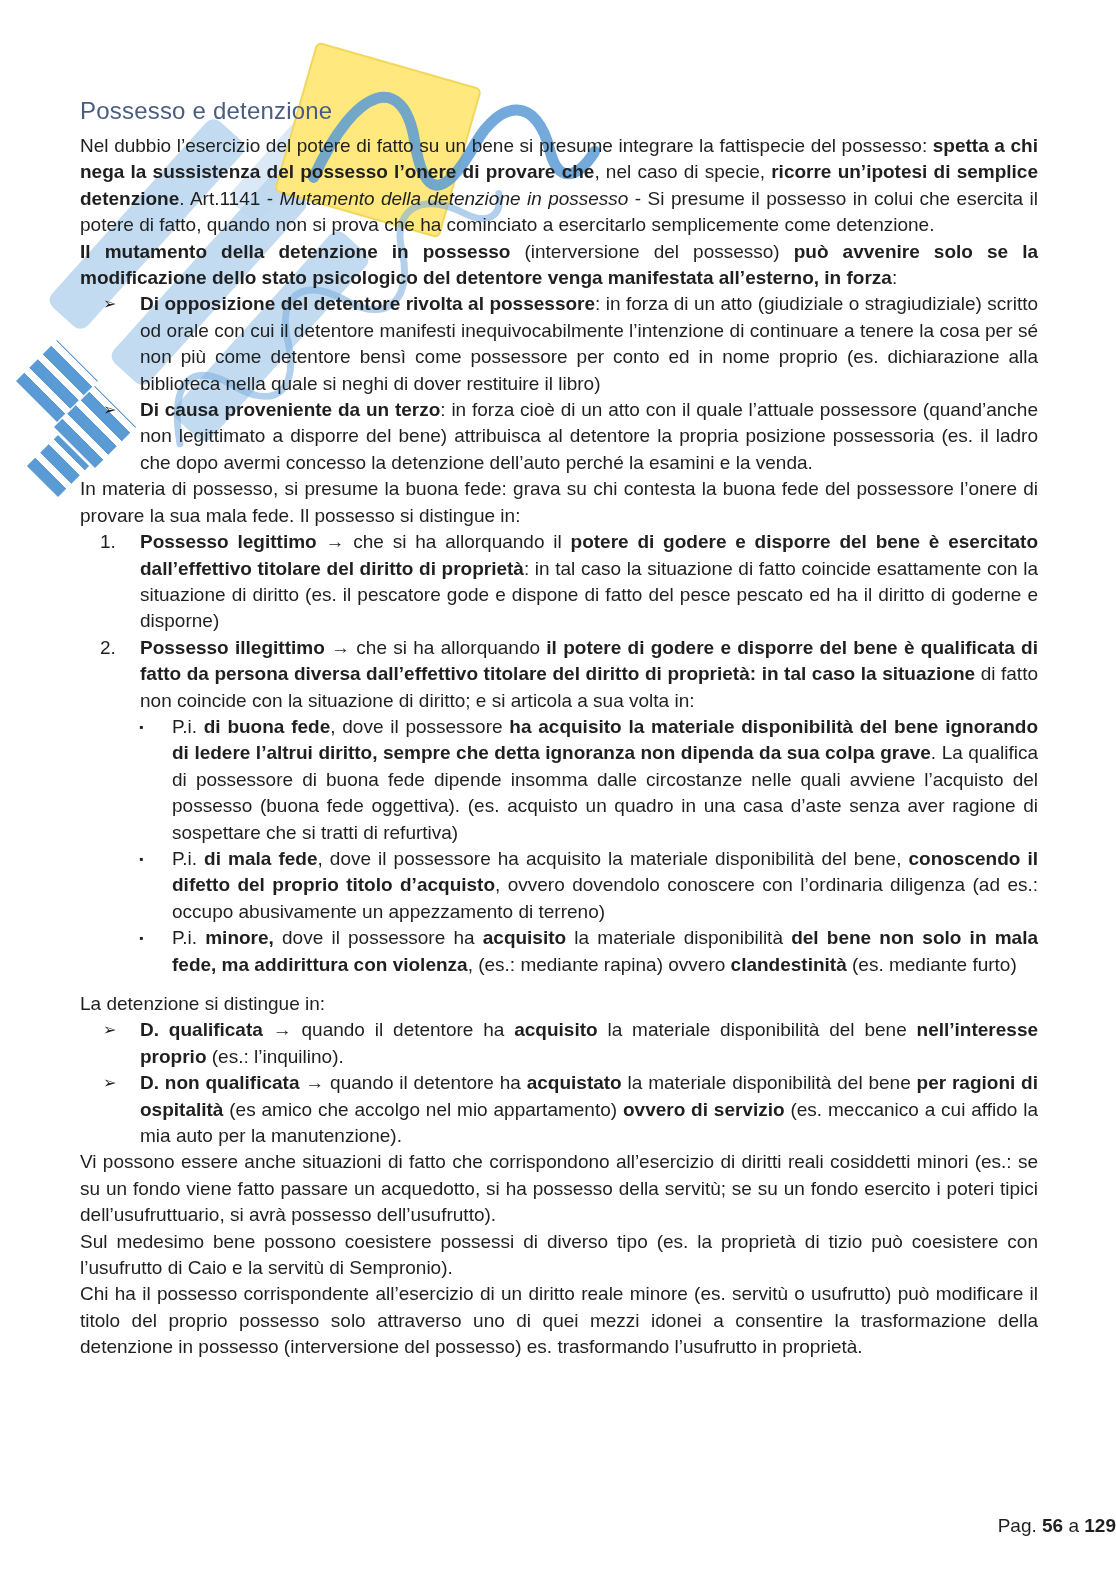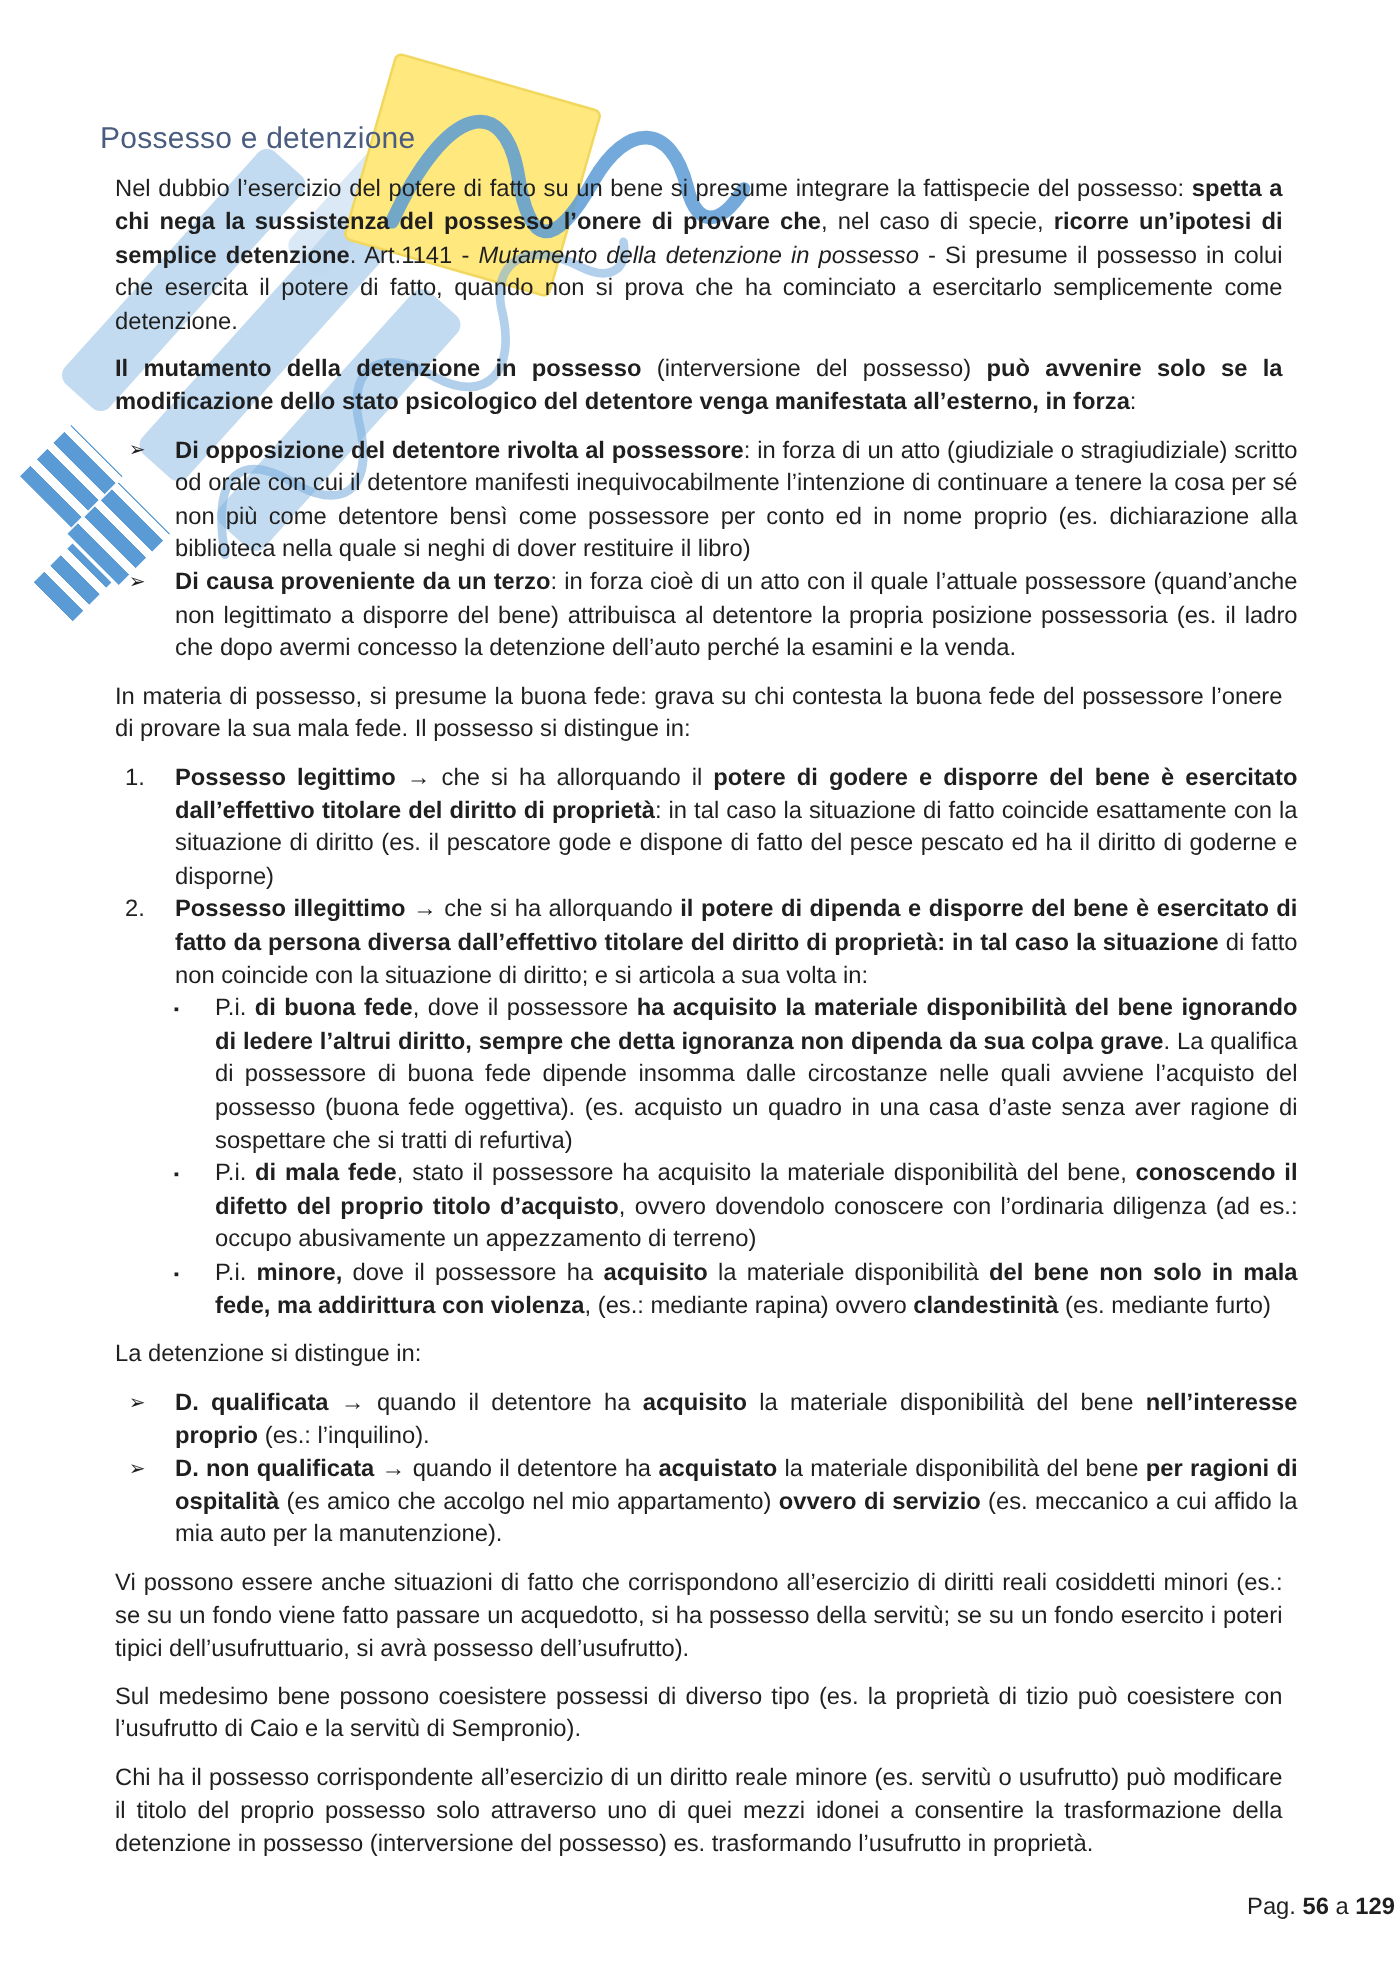--- a/index.html
+++ b/index.html
@@ -32,21 +32,21 @@
   .wm-script{position:absolute;}
   .wm-s1{left:300px;top:46px;transform:rotate(8deg);}
   .wm-s2{left:120px;top:250px;transform:rotate(-36deg);opacity:.6;}
   
   .content{position:absolute;left:80px;right:78px;top:95px;z-index:1;}
   .heading{
     font-size:24px;font-weight:400;color:var(--heading);
     margin:0 0 6px 0;line-height:32px;letter-spacing:.2px;
   }
   section + section .heading,section:nth-of-type(2) .heading,section:nth-of-type(3) .heading{margin-top:27px;}
-  .para{margin:12px;font-size:19px;line-height:26.4px;text-align:justify;}
+  .para{margin:0;font-size:19px;line-height:26.4px;text-align:justify;}
   .gap-before{margin-top:13px;}
   .b{font-weight:700;}
   .i{font-style:italic;}
   .list{margin:0;}
   .li{display:flex;font-size:19px;line-height:26.4px;}
   .li-text{flex:1;text-align:justify;}
   .list.arrow .li{padding-left:23px;}
   .list.arrow .marker{width:37px;flex:0 0 37px;font-size:16px;}
   .list.number .li{padding-left:20px;}
   .list.number .marker{width:40px;flex:0 0 40px;}
@@ -96,31 +96,31 @@
     </section>
     <section>
       <p class="para"><span>In materia di possesso, si presume la buona fede: grava su chi contesta la buona fede del possessore l’onere di provare la sua mala fede. Il possesso si distingue in:</span></p>
       <div class="list number">
         <div class="li">
           <span class="marker">1.</span>
           <span class="li-text"><span class="b">Possesso legittimo</span><span> → che si ha allorquando il </span><span class="b">potere di godere e disporre del bene è esercitato dall’effettivo titolare del diritto di proprietà</span><span>: in tal caso la situazione di fatto coincide esattamente con la situazione di diritto (es. il pescatore gode e dispone di fatto del pesce pescato ed ha il diritto di goderne e disporne)</span></span>
         </div>
         <div class="li">
           <span class="marker">2.</span>
-          <span class="li-text"><span class="b">Possesso illegittimo</span><span> → che si ha allorquando </span><span class="b">il potere di dipenda e disporre del bene è esercitato di fatto da persona diversa dall’effettivo titolare del diritto di proprietà: in tal caso la situazione</span><span> di fatto non coincide con la situazione di diritto; e si articola a sua volta in:</span></span>
+          <span class="li-text"><span class="b">Possesso illegittimo</span><span> → che si ha allorquando </span><span class="b">il potere di godere e disporre del bene è qualificata di fatto da persona diversa dall’effettivo titolare del diritto di proprietà: in tal caso la situazione</span><span> di fatto non coincide con la situazione di diritto; e si articola a sua volta in:</span></span>
         </div>
       </div>
       <div class="list square">
         <div class="li">
           <span class="marker">▪</span>
           <span class="li-text"><span>P.i. </span><span class="b">di buona fede</span><span>, dove il possessore </span><span class="b">ha acquisito la materiale disponibilità del bene ignorando di ledere l’altrui diritto, sempre che detta ignoranza non dipenda da sua colpa grave</span><span>. La qualifica di possessore di buona fede dipende insomma dalle circostanze nelle quali avviene l’acquisto del possesso (buona fede oggettiva). (es. acquisto un quadro in una casa d’aste senza aver ragione di sospettare che si tratti di refurtiva)</span></span>
         </div>
         <div class="li">
           <span class="marker">▪</span>
-          <span class="li-text"><span>P.i. </span><span class="b">di mala fede</span><span>, stato il possessore ha acquisito la materiale disponibilità del bene, </span><span class="b">conoscendo il difetto del proprio titolo d’acquisto</span><span>, ovvero dovendolo conoscere con l’ordinaria diligenza (ad es.: occupo abusivamente un appezzamento di terreno)</span></span>
+          <span class="li-text"><span>P.i. </span><span class="b">di mala fede</span><span>, dove il possessore ha acquisito la materiale disponibilità del bene, </span><span class="b">conoscendo il difetto del proprio titolo d’acquisto</span><span>, ovvero dovendolo conoscere con l’ordinaria diligenza (ad es.: occupo abusivamente un appezzamento di terreno)</span></span>
         </div>
         <div class="li">
           <span class="marker">▪</span>
           <span class="li-text"><span>P.i. </span><span class="b">minore,</span><span> dove il possessore ha </span><span class="b">acquisito</span><span> la materiale disponibilità </span><span class="b">del bene non solo in mala fede, ma addirittura con violenza</span><span>, (es.: mediante rapina) ovvero </span><span class="b">clandestinità</span><span> (es. mediante furto)</span></span>
         </div>
       </div>
       <p class="para gap-before"><span>La detenzione si distingue in:</span></p>
       <div class="list arrow">
         <div class="li">
           <span class="marker">➢</span>

